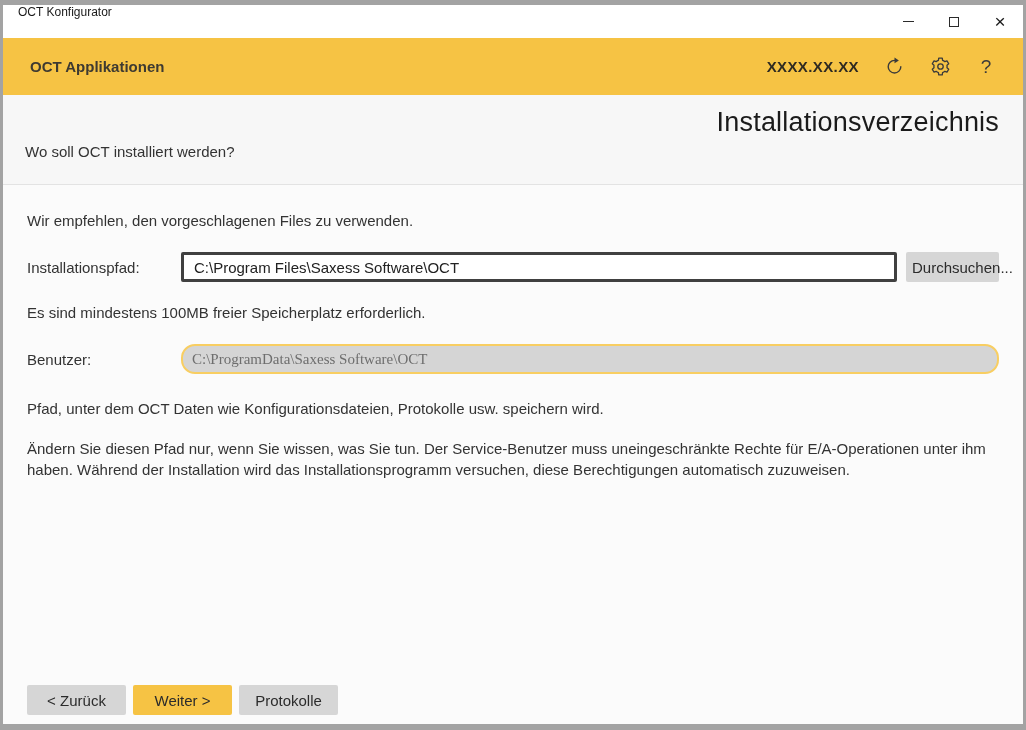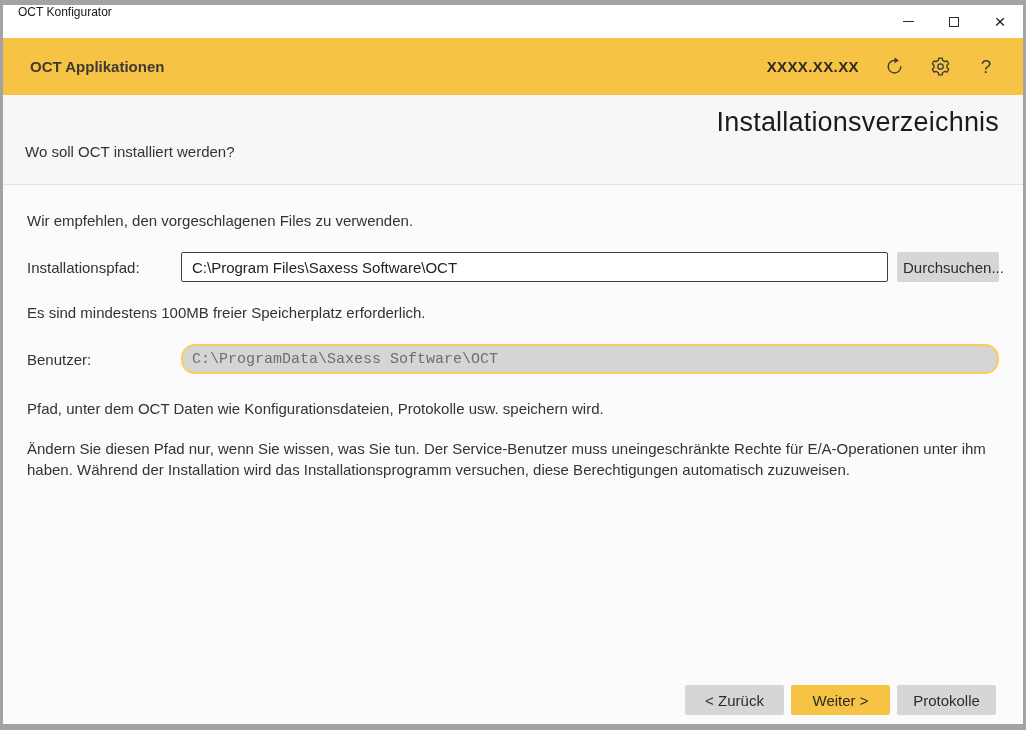--- a/index.html
+++ b/index.html
@@ -39,32 +39,32 @@
     padding:12px 24px 0 22px;height:90px;flex:0 0 auto;}
   .page-title{margin:0;font-size:27px;font-weight:300;color:#1b1b1b;letter-spacing:.2px;text-align:right;}
   .page-subtitle{font-size:15px;color:#333;margin-top:5px;}
 
   
   .content{flex:1 1 auto;padding:0 24px;font-size:15px;color:#333;}
   .content p{margin:0;}
   .intro{margin-top:27px !important;}
   .row{display:flex;align-items:center;margin-top:23px;}
   .row-label{width:154px;flex:0 0 auto;color:#333;}
-  .path-input{flex:1 1 auto;height:30px;border:1px solid #404040;border-radius:2px;
+  .path-input{flex:1 1 auto;height:30px;border:3px solid #404040;border-radius:2px;
     padding:0 10px;font-size:15px;color:#222;background:#fff;font-family:inherit;outline:none;}
-  .browse-btn{margin-left:9px;width:102px;height:30px;background:var(--button_gray,#d6d6d6);
+  .browse-btn{margin-left:9px;width:93px;height:30px;background:var(--button_gray,#d6d6d6);
     border:none;border-radius:2px;font-size:15px;color:#2b2b2b;font-family:inherit;cursor:default;}
   .data-input{flex:1 1 auto;height:30px;border:2px solid var(--accent_light,#f8ce62);border-radius:14px;
-    padding:0 9px;font-size:15px;color:#6e6e6e;background:#d5d5d5;font-family:Liberation Mono, monospace;outline:none;}
+    padding:0 9px;font-size:15px;color:#6e6e6e;background:#d5d5d5;font-family:Liberation Serif, serif;outline:none;}
   .space-note{margin-top:22px !important;}
   .data-note{margin-top:26px !important;}
   .warning{margin-top:21px !important;line-height:21px;}
 
   
-  .footer{display:flex;justify-content:flex-end;gap:7px;padding:0 27px 9px 24px;flex:0 0 auto;margin-left:20px;}
+  .footer{display:flex;justify-content:flex-start;gap:7px;padding:0 27px 9px 24px;flex:0 0 auto;}
   .btn{min-width:99px;height:30px;border:none;border-radius:2px;font-size:15px;
     font-family:inherit;color:#2b2b2b;padding:0 14px;cursor:default;}
   .btn-gray{background:var(--button_gray,#d6d6d6);}
   .btn-accent{background:var(--accent,#f6c344);}
 </style>
 </head>
 <body>
 
 <div class="window">
 

